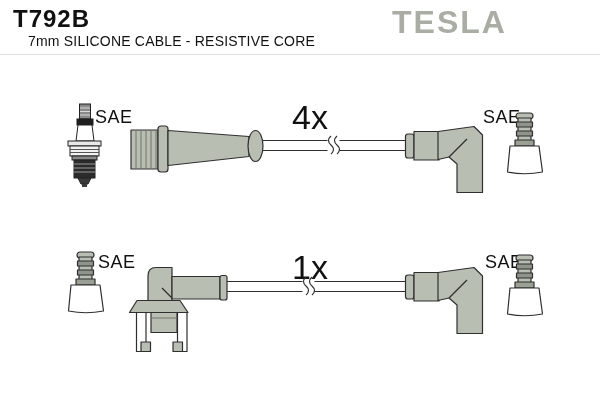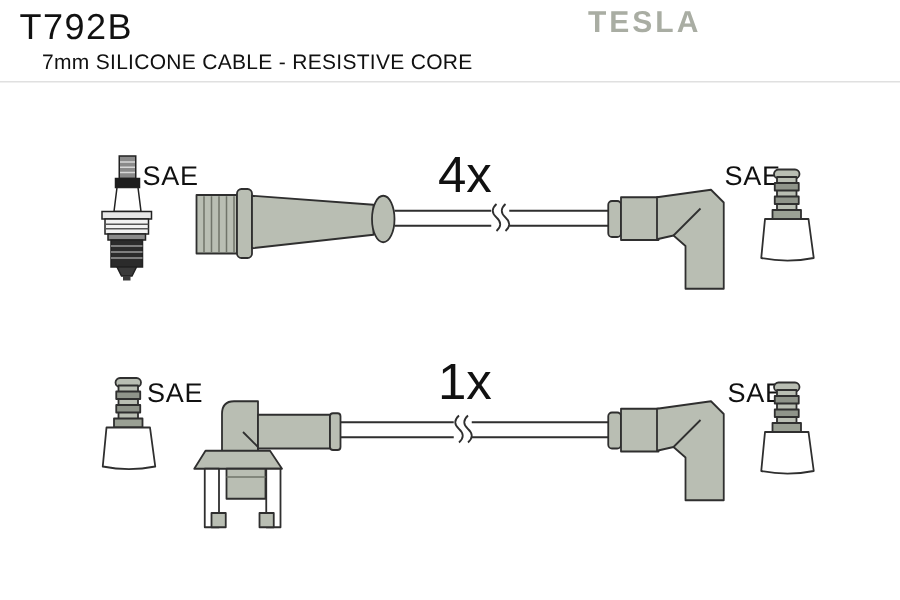--- a/index.html
+++ b/index.html
@@ -3,23 +3,23 @@
 <meta charset="utf-8">
 <style>
   html,body{margin:0;padding:0}
   body{
     width:600px;height:400px;position:relative;overflow:hidden;
     background:#ffffff;
     font-family:"Liberation Sans", sans-serif;
     color:#111;
   }
   .abs{position:absolute}
-  #title{left:13px;top:5px;font-size:24px;font-weight:normal;letter-spacing:1px}
+  #title{left:13px;top:5px;font-size:24px;font-weight:bold;letter-spacing:1px}
   #subtitle{left:28px;top:33px;font-size:14px;letter-spacing:.2px;white-space:nowrap}
-  #brand{left:392px;top:4px;font-size:20px;font-weight:800;letter-spacing:2px;color:var(--brand-gray)}
+  #brand{left:392px;top:4px;font-size:32px;font-weight:800;letter-spacing:2px;color:var(--brand-gray)}
   #rule{left:0;top:54px;width:600px;height:1px;background:#e0e0e0}
   .sae{font-size:18px;letter-spacing:.5px}
   .qty{font-size:34px}
   #diagram{left:0;top:0}
   .cfill{fill:var(--connector-fill);stroke:var(--outline);stroke-width:1.2;stroke-linejoin:round}
   .wfill{fill:#ffffff;stroke:var(--outline);stroke-width:1.2;stroke-linejoin:round}
   .oline{stroke:var(--outline);stroke-width:1.2;fill:none}
   .rib{stroke:#70746a;stroke-width:1;fill:none}
 </style>
 </head>
@@ -28,21 +28,21 @@
 <div id="title" class="abs">T792B</div>
 <div id="subtitle" class="abs">7mm SILICONE CABLE - RESISTIVE CORE</div>
 <div id="brand" class="abs">TESLA</div>
 <div id="rule" class="abs"></div>
 
 <div class="abs sae" style="left:95px;top:107px">SAE</div>
 <div class="abs qty" style="left:292px;top:98px">4x</div>
 <div class="abs sae" style="left:483px;top:107px">SAE</div>
 
 <div class="abs sae" style="left:98px;top:252px">SAE</div>
-<div class="abs qty" style="left:292px;top:236px">1x</div>
+<div class="abs qty" style="left:292px;top:248px">1x</div>
 <div class="abs sae" style="left:485px;top:252px">SAE</div>
 
 <svg id="diagram" class="abs" width="600" height="400" viewBox="0 0 600 400">
   <defs>
 
     <g id="elbow-shape">
       <rect x="405.5" y="134" width="8.5" height="24" rx="2.5" class="cfill"></rect>
       <rect x="414" y="131.5" width="25" height="28.5" class="cfill"></rect>
       <path class="cfill" d="M438,131.5 L474,126.5 L482.5,135 L482.5,192.5 L457,192.5 L457,164 L449,157 L438,159.5 Z"></path>
       <path class="oline" d="M449,157 L467,139"></path>

